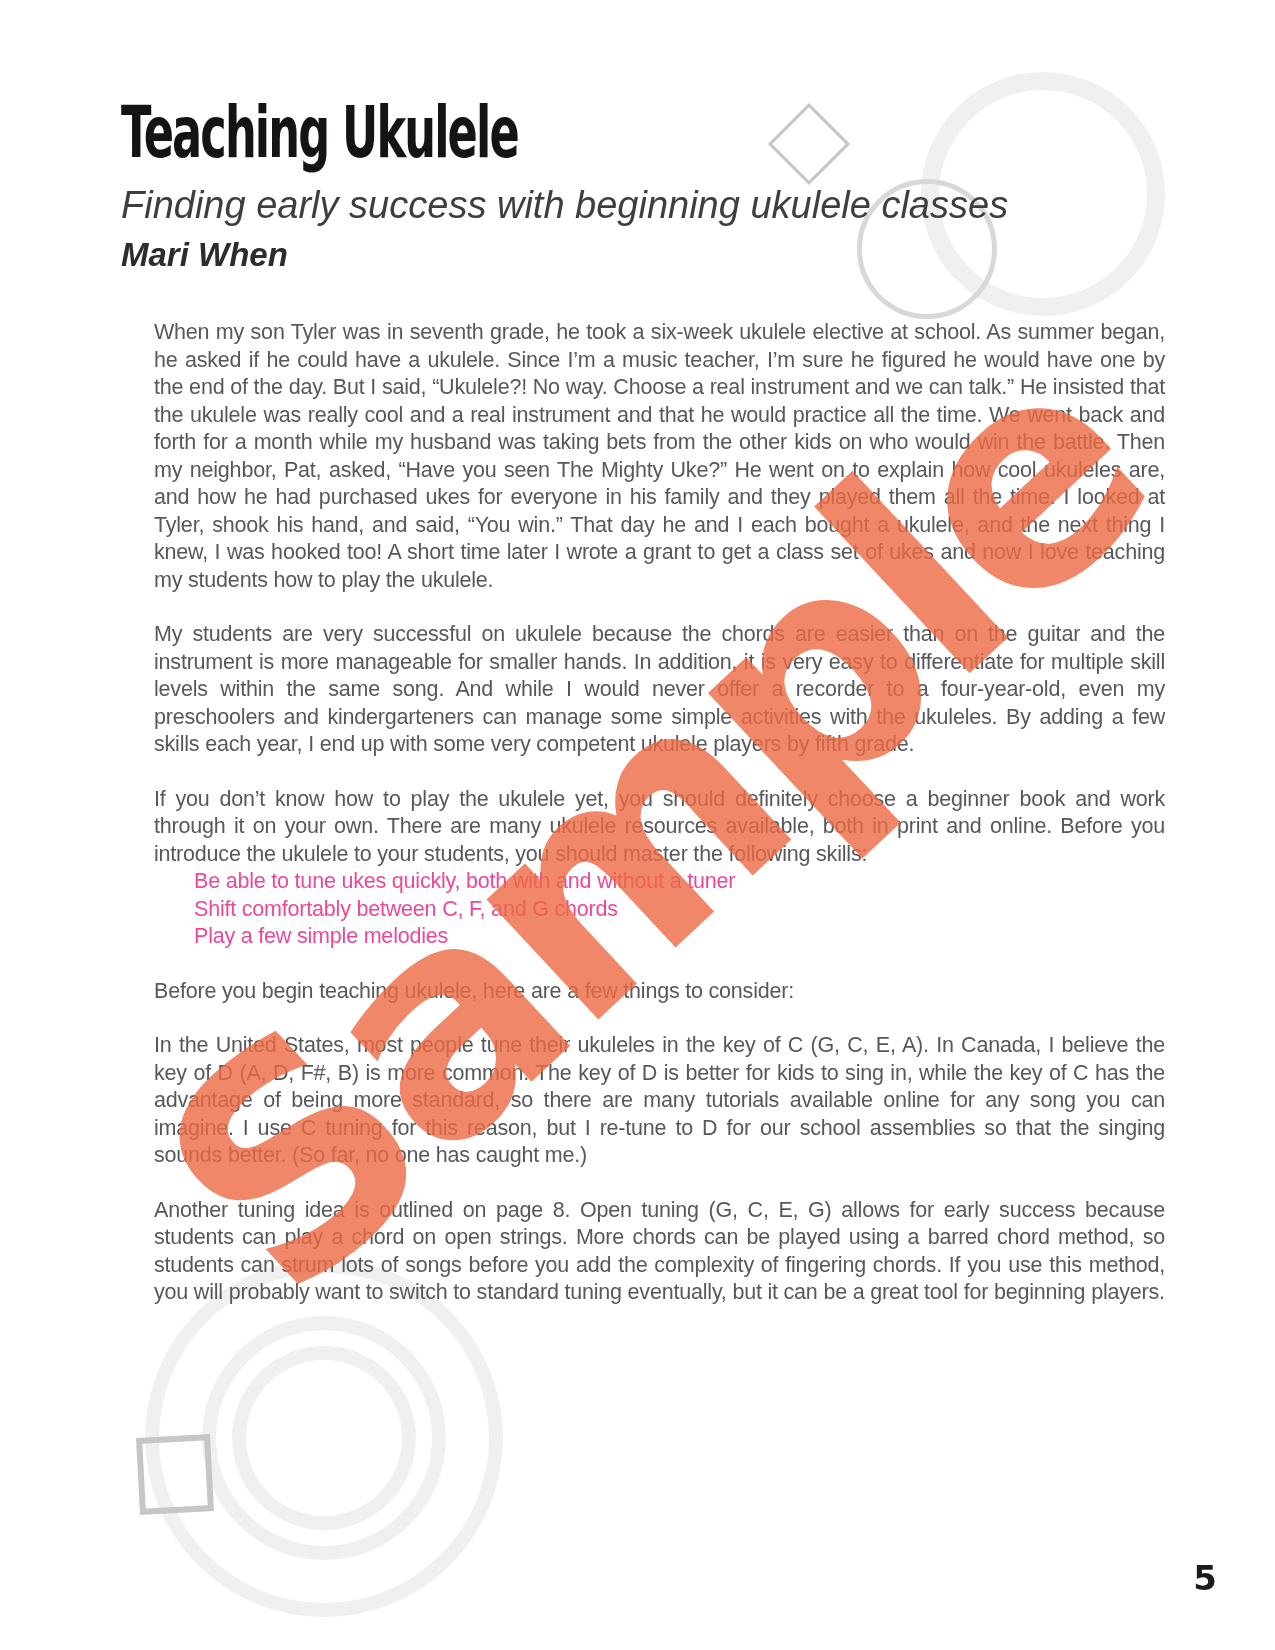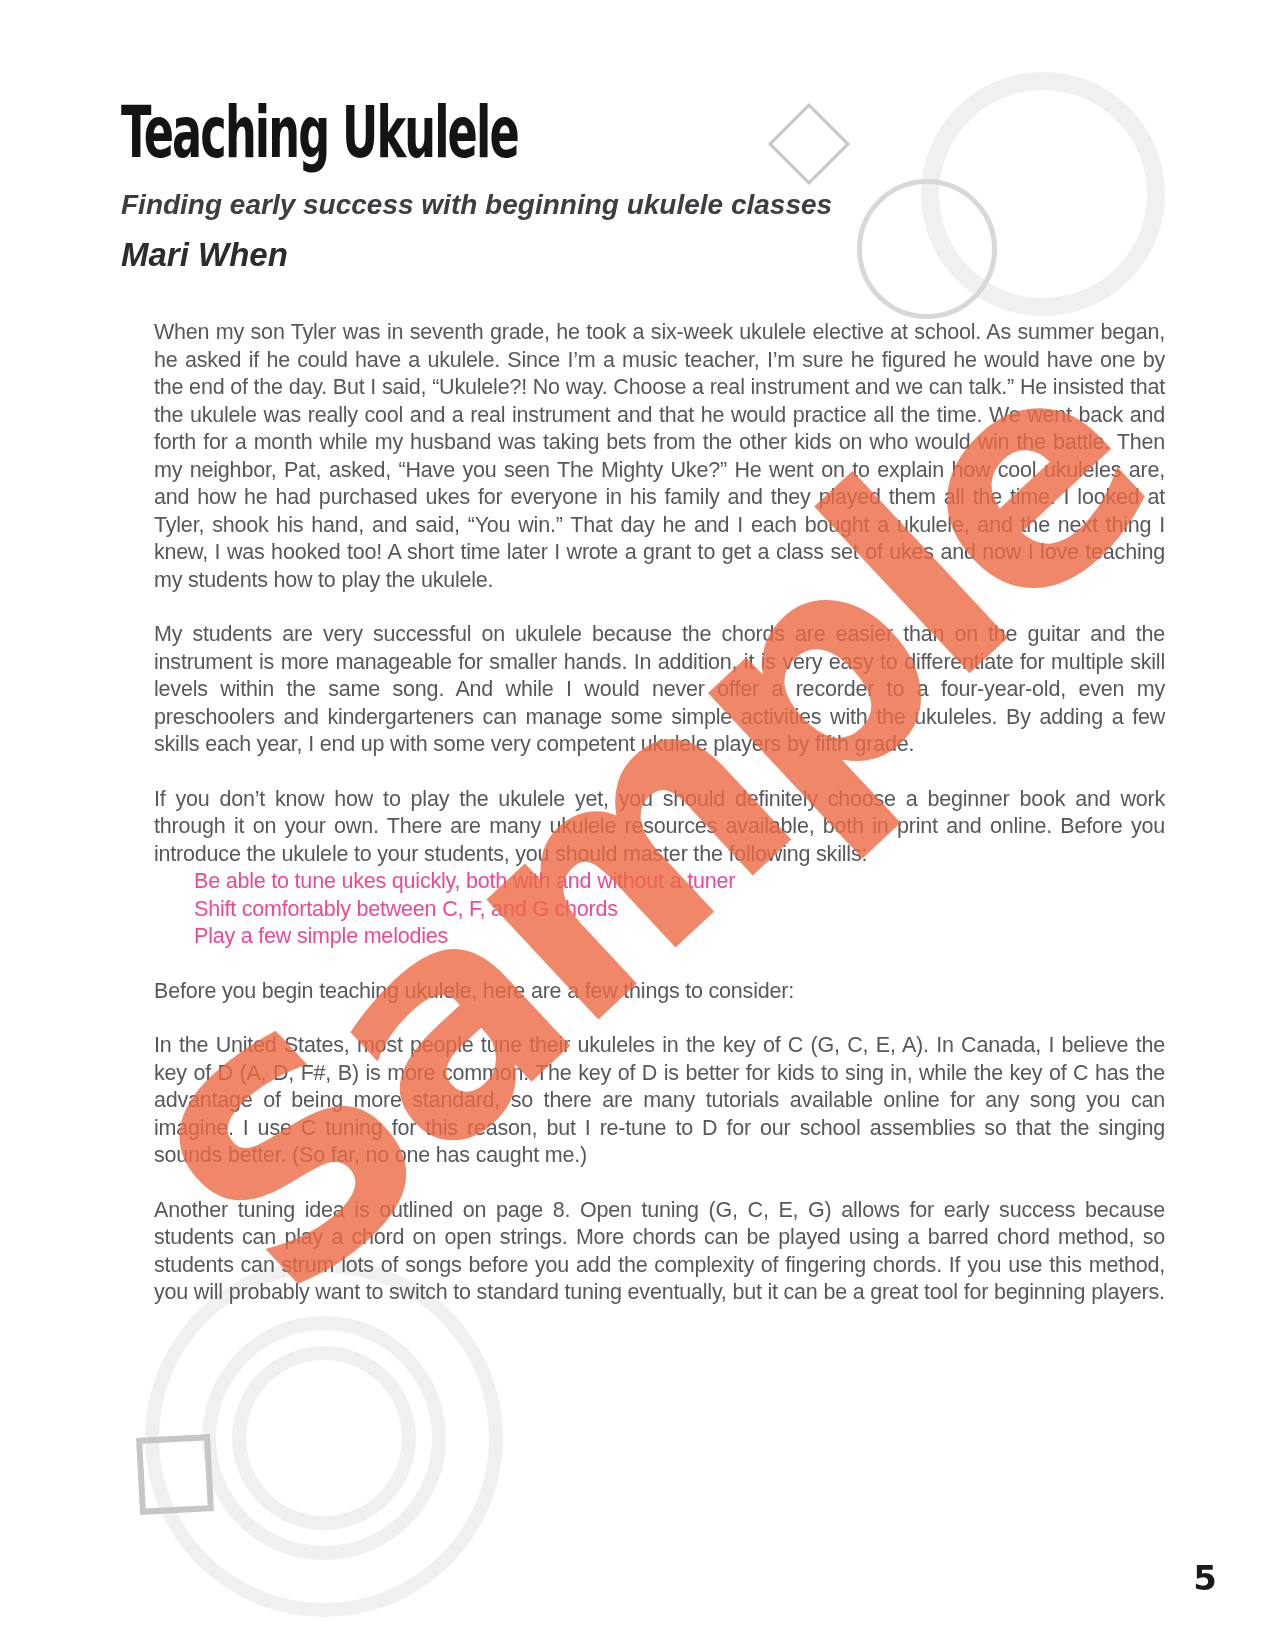--- a/index.html
+++ b/index.html
@@ -55,22 +55,22 @@
     line-height: 72px;
     letter-spacing: -3px;
     color: #161314;
     transform: scaleX(0.62);
     transform-origin: left center;
     white-space: nowrap;
   }
   .subtitle {
     margin: 20px 0 0 0;
     font-style: italic;
-    font-weight: bold;
-    font-size: 28px;
+    font-weight: normal;
+    font-size: 38px;
     line-height: 34px;
     color: #3d3e42;
   }
   .author {
     margin: 14px 0 0 0;
     font-style: italic;
     font-weight: bold;
     font-size: 33px;
     line-height: 37px;
     color: #2b2c2f;

